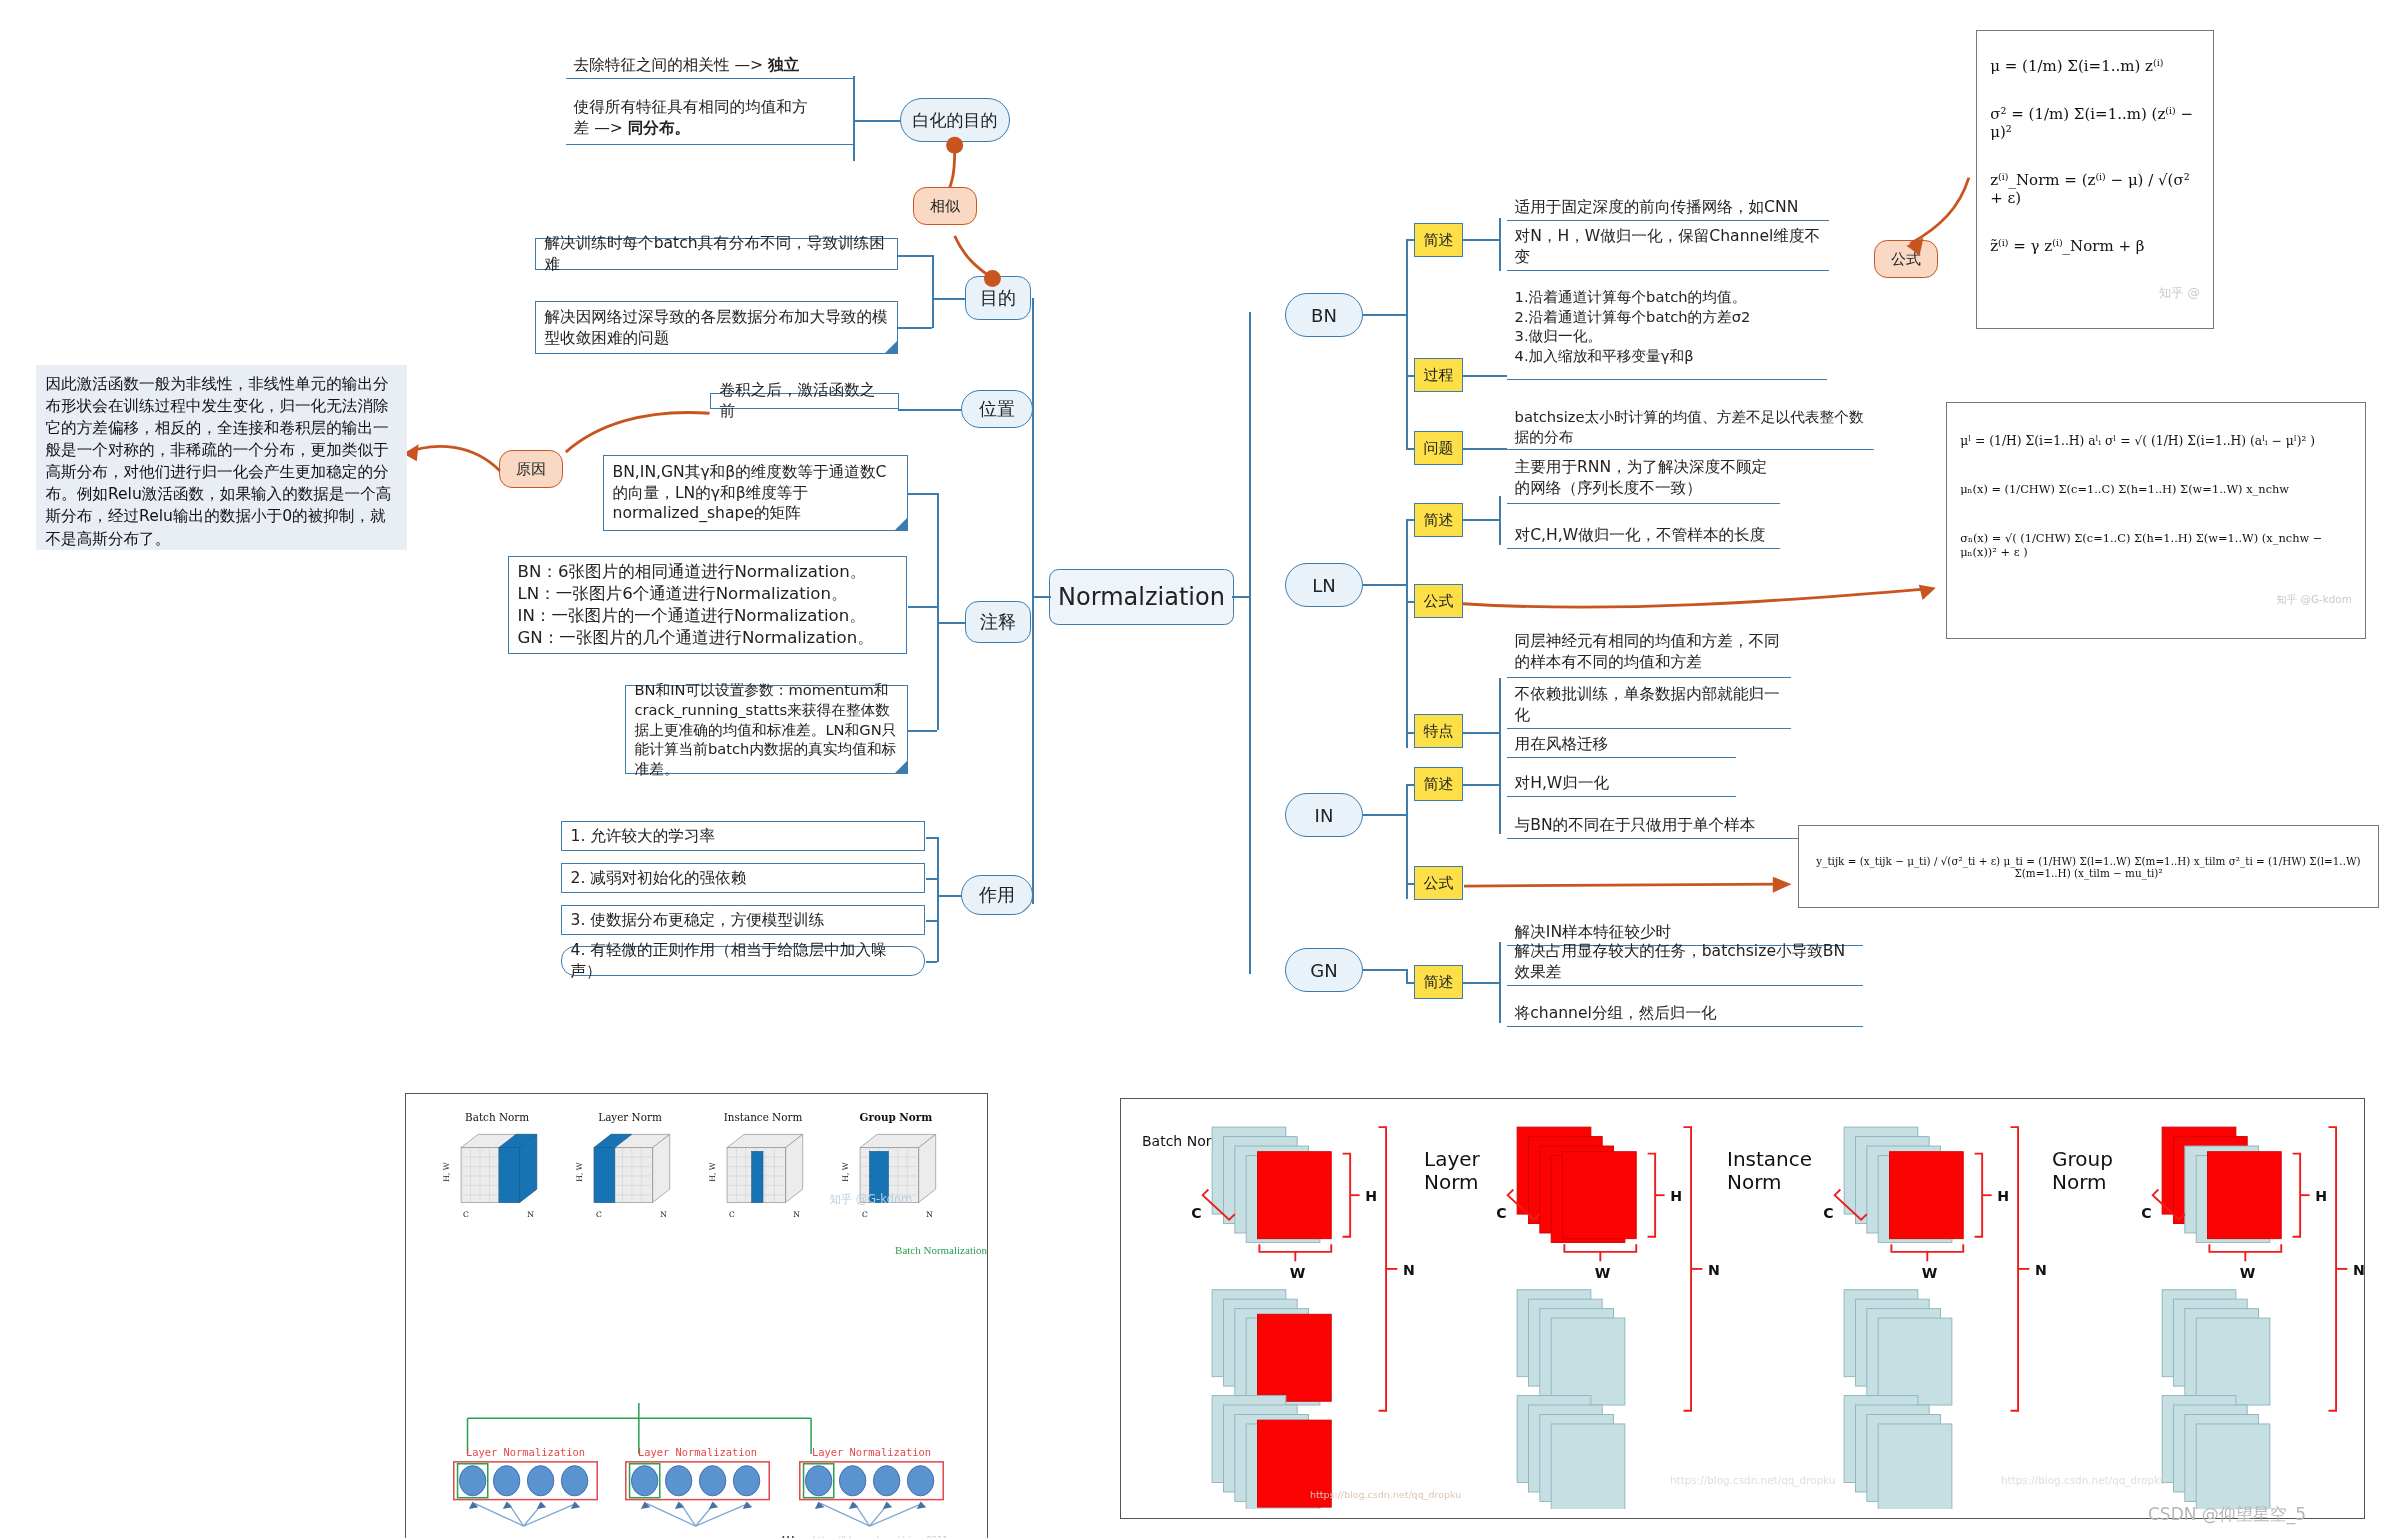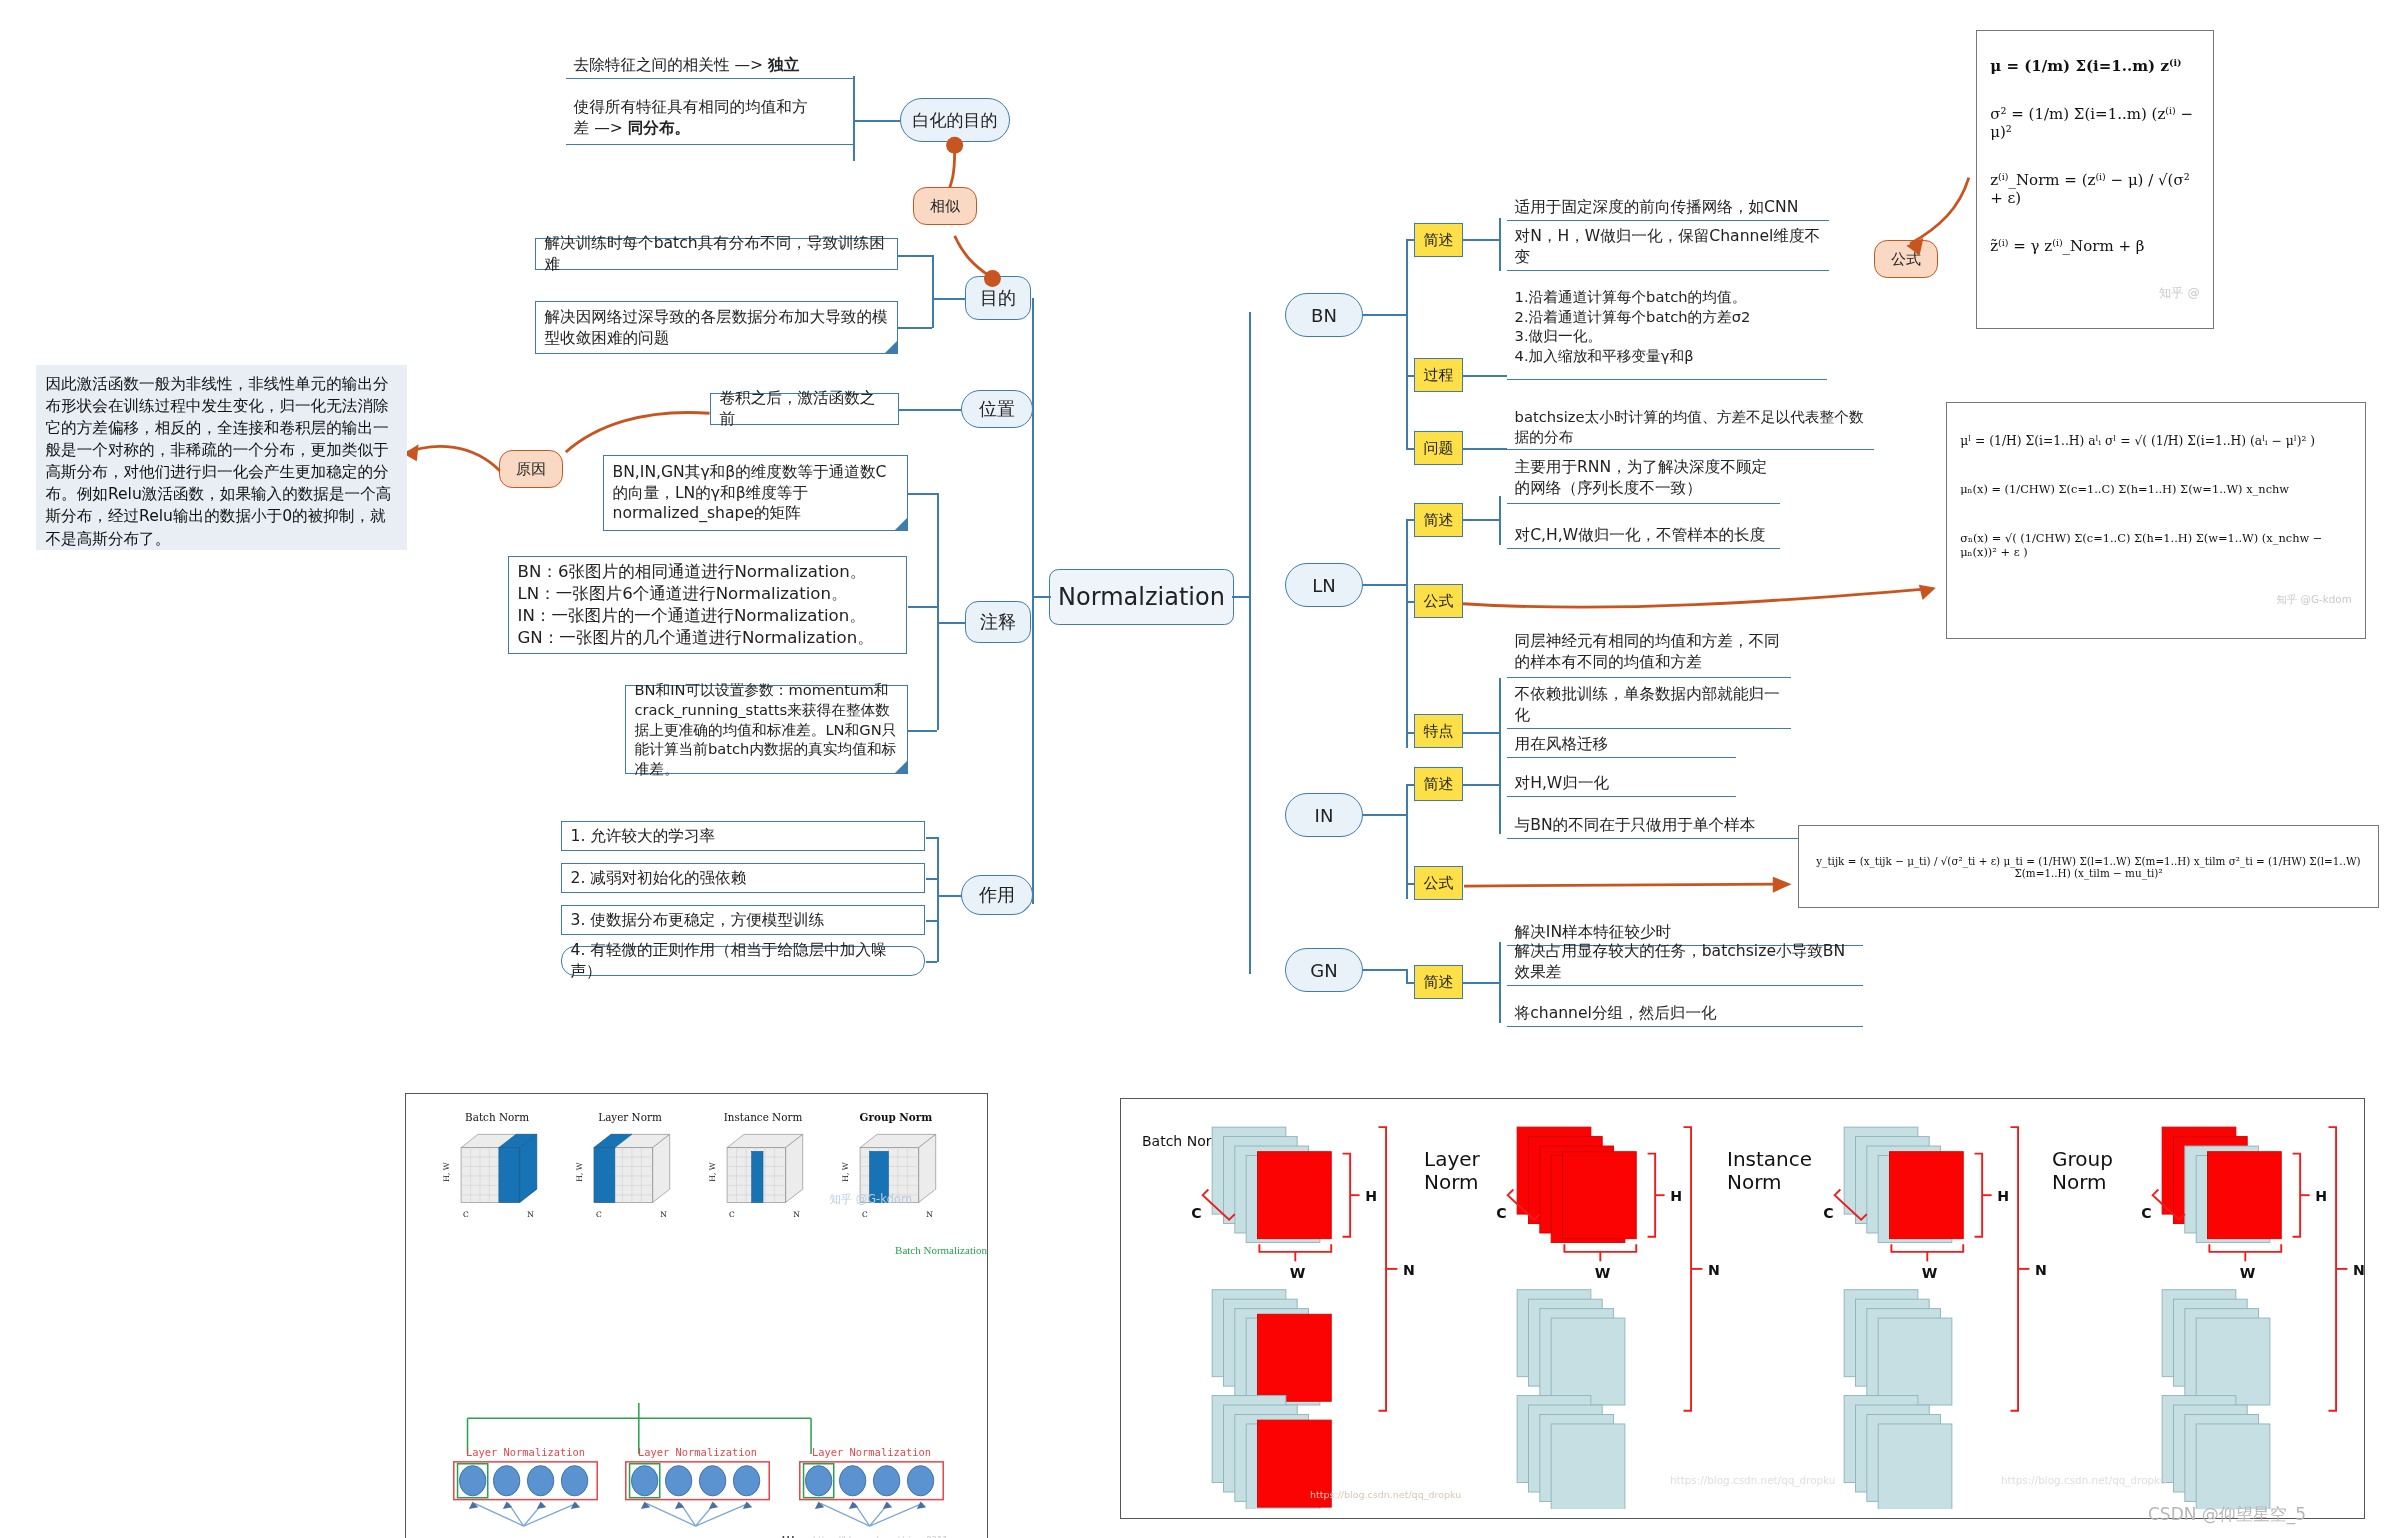--- a/index.html
+++ b/index.html
@@ -125,21 +125,21 @@
   <span>解决训练时每个batch具有分布不同，导致训练困难</span>
 </div>
 <div class="abs leaf-box corner" style="left:535px;top:301px;width:363px;height:53px;position:absolute;">
   <span>解决因网络过深导致的各层数据分布加大导致的模型收敛困难的问题</span>
 </div>
 <div class="vl" style="left:932px;top:255px;height:73px;"></div>
 <div class="hl" style="left:898px;top:255px;width:34px;"></div>
 <div class="hl" style="left:898px;top:327px;width:34px;"></div>
 <div class="hl" style="left:932px;top:298px;width:33px;"></div>
 
-<div class="abs leaf-box" style="left:710px;top:393px;width:189px;height:32px;justify-content:flex-end;">
+<div class="abs leaf-box" style="left:710px;top:393px;width:189px;height:16px;justify-content:flex-end;">
   <span>卷积之后，激活函数之前</span>
 </div>
 <div class="hl" style="left:898px;top:409px;width:63px;"></div>
 
 <div class="abs node-orange" style="left:499px;top:450px;width:64px;height:38px;">
   <span>原因</span>
 </div>
 <svg class="abs" style="left:492px;top:397px;width:227px;height:95px;" viewBox="0 0 240 100">
   <path d="M230 17 C 160 12, 110 30, 78 58" stroke="#c8551f" stroke-width="3" fill="none"></path>
 </svg>
@@ -241,21 +241,21 @@
 </div>
 
 <div class="abs node-orange" style="left:1874px;top:240px;width:64px;height:38px;">
   <span>公式</span>
 </div>
 <svg class="abs" style="left:1874px;top:170px;width:114px;height:123px;" viewBox="0 0 120 130">
   <path d="M100 8 C 90 40, 70 60, 38 78" stroke="#c8551f" stroke-width="3" fill="none"></path>
   <polygon points="34,80 52,72 48,90" fill="#c8551f"></polygon>
 </svg>
 <div class="abs formula-box" style="left:1976px;top:30px;width:238px;height:299px;flex-direction:column;padding:11.4px 13.2px;align-items:flex-start;justify-content:space-around;">
-  <div class="fml" style="font-size:15px;font-weight:bold;">μ = (1/m) Σ(i=1..m) z⁽ⁱ⁾</div>
+  <div class="fml" style="font-size:15px;">μ = (1/m) Σ(i=1..m) z⁽ⁱ⁾</div>
   <div class="fml" style="font-size:15px;">σ² = (1/m) Σ(i=1..m) (z⁽ⁱ⁾ − μ)²</div>
   <div class="fml" style="font-size:15px;">z⁽ⁱ⁾_Norm = (z⁽ⁱ⁾ − μ) / √(σ² + ε)</div>
   <div class="fml" style="font-size:15px;">z̃⁽ⁱ⁾ = γ z⁽ⁱ⁾_Norm + β</div>
   <div class="wm" style="align-self:flex-end;">知乎 @</div>
 </div>
 
 <div class="hl" style="left:1363px;top:584px;width:44px;"></div>
 <div class="vl" style="left:1406px;top:519px;height:229px;"></div>
 <div class="abs node-sq" style="left:1414px;top:503px;width:49px;height:34px;">
   <span>简述</span>

